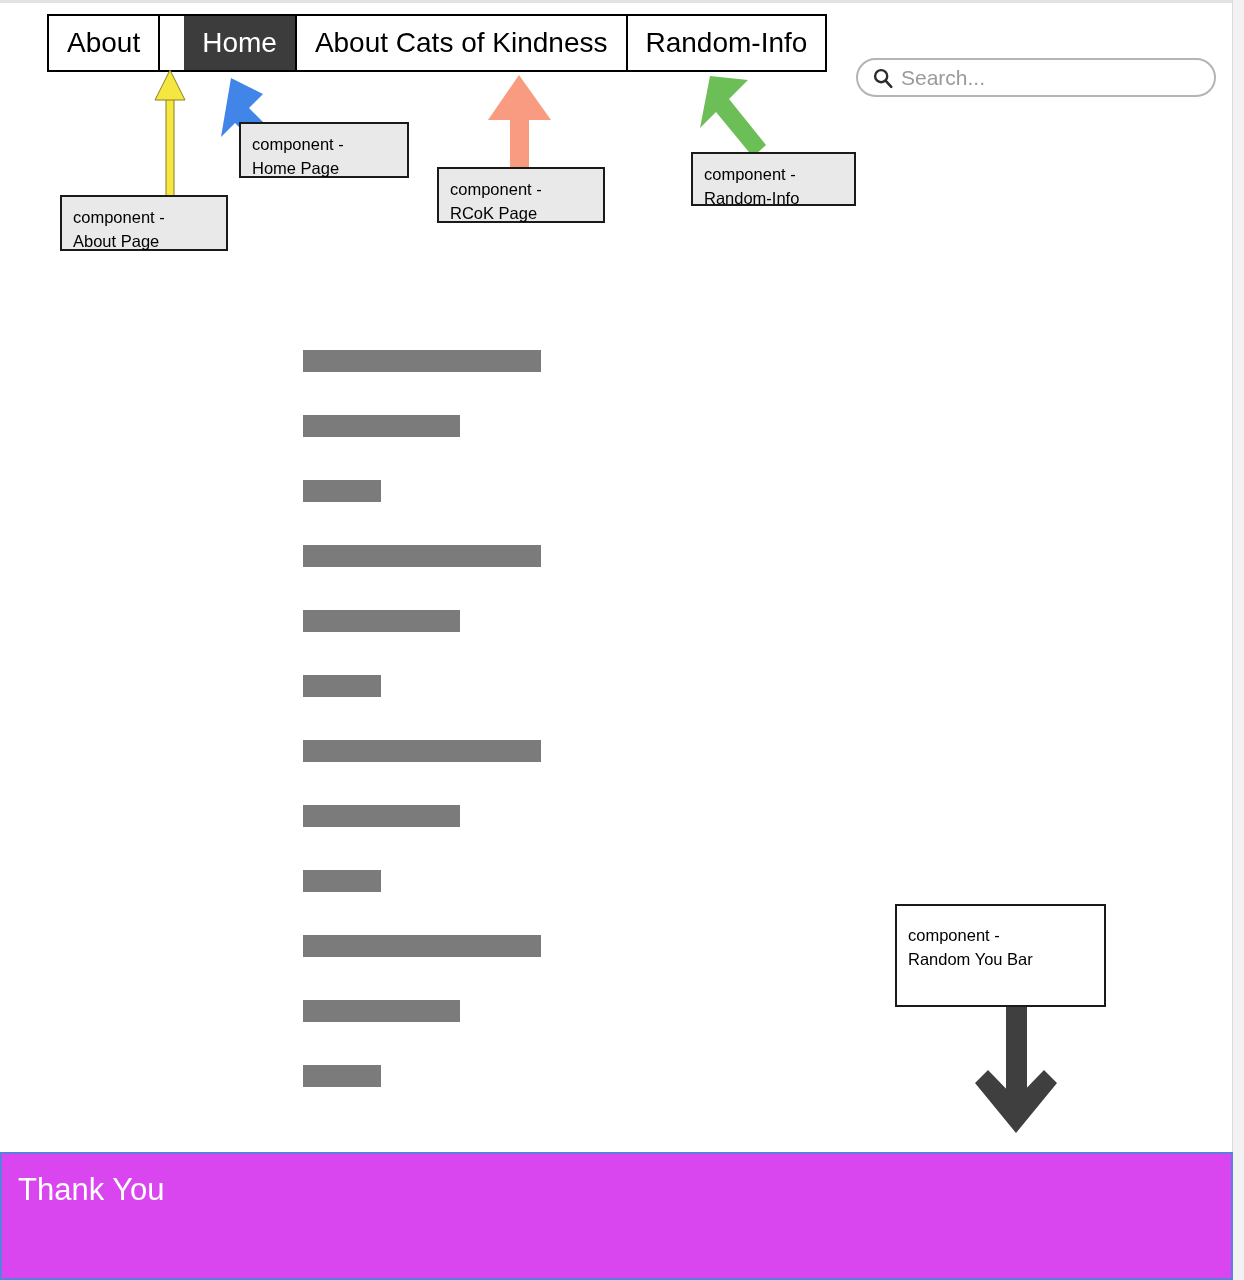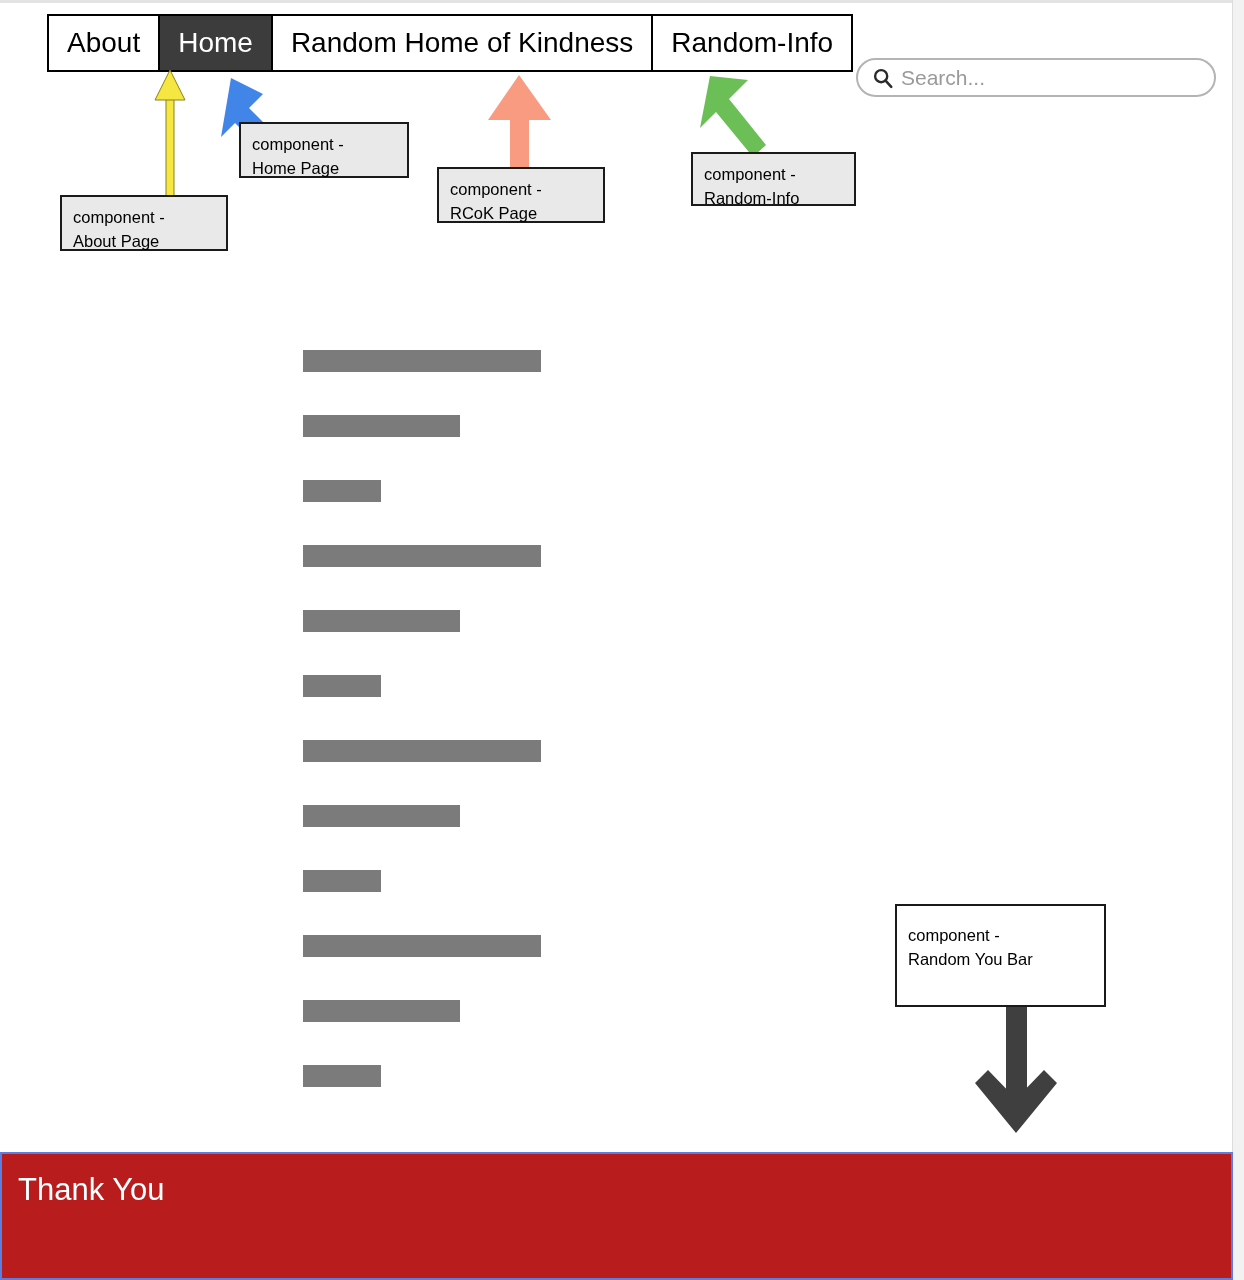--- a/index.html
+++ b/index.html
@@ -63,20 +63,21 @@
     border-right: 2px solid #000000;
     box-sizing: border-box;
     white-space: nowrap;
     cursor: pointer;
     line-height: 1;
   }
   .nav-tab:last-child { border-right: none; }
   .nav-tab.active {
     background: #3c3c3c;
     color: #ffffff;
+    margin-left: 24px;
   }
 
   
   .search-wrap {
     position: absolute;
     left: 856px;
     top: 58px;
     width: 360px;
     height: 39px;
     border: 2px solid #b4b4b4;
@@ -155,21 +156,21 @@
   .sk-bar.w-med    { width: 157px; }
   .sk-bar.w-short  { width: 78px; }
 
   
   .thankyou-bar {
     position: absolute;
     left: 0;
     top: 1152px;
     width: 1233px;
     height: 128px;
-    background: #b91c1c;
+    background: #d946ef;
     border: 2px solid #5a7fe0;
     box-sizing: border-box;
     display: flex;
     align-items: flex-start;
     z-index: 4;
   }
   .thankyou-text {
     color: #ffffff;
     font-size: 31px;
     margin: 20px 0 0 16px;
@@ -180,21 +181,21 @@
 <body>
 
 <div id="page">
 
   <div class="chrome-top"></div>
   <div class="chrome-right"></div>
 
   <nav class="navbar">
     <div class="nav-tab">About</div>
     <div class="nav-tab active">Home</div>
-    <div class="nav-tab">Random Home of Kindness</div>
+    <div class="nav-tab">About Cats of Kindness</div>
     <div class="nav-tab">Random-Info</div>
   </nav>
 
   <div class="search-wrap">
     <svg class="search-icon" viewBox="0 0 24 24">
       <circle cx="10" cy="10" r="6.6" fill="none" stroke="#2b2b2b" stroke-width="2.6"></circle>
       <line x1="14.8" y1="14.8" x2="21" y2="21.6" stroke="#2b2b2b" stroke-width="2.8" stroke-linecap="round"></line>
     </svg>
     <input class="search-input" type="text" placeholder="Search..." style="">
   </div>

